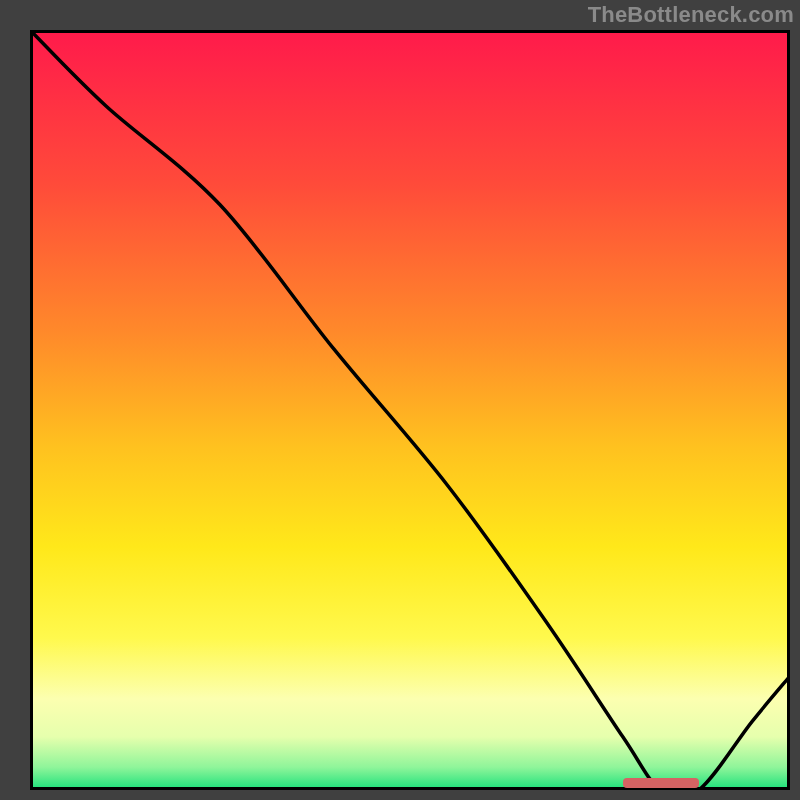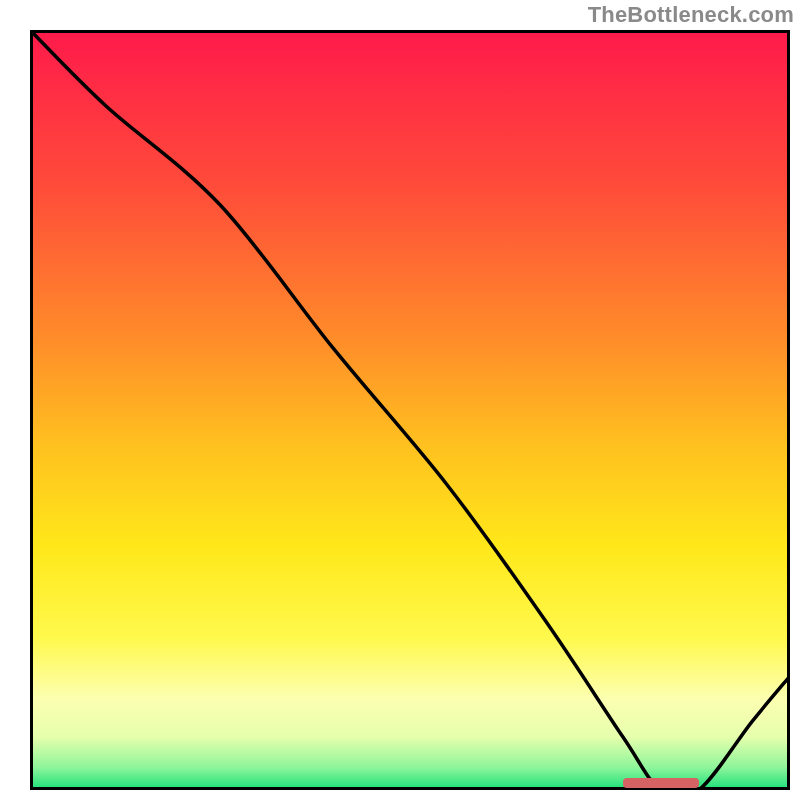--- a/index.html
+++ b/index.html
@@ -7,21 +7,21 @@
     padding: 0;
     width: 800px;
     height: 800px;
     background: #000;
     overflow: hidden;
   }
   .wrap {
     position: relative;
     width: 800px;
     height: 800px;
-    background: #ffffff;
+    background: #404040;
   }
   .watermark {
     position: absolute;
     top: 2px;
     right: 6px;
     color: #8a8a8a;
     font-family: Arial, Helvetica, sans-serif;
     font-size: 22px;
     font-weight: 600;
     letter-spacing: 0.2px;

